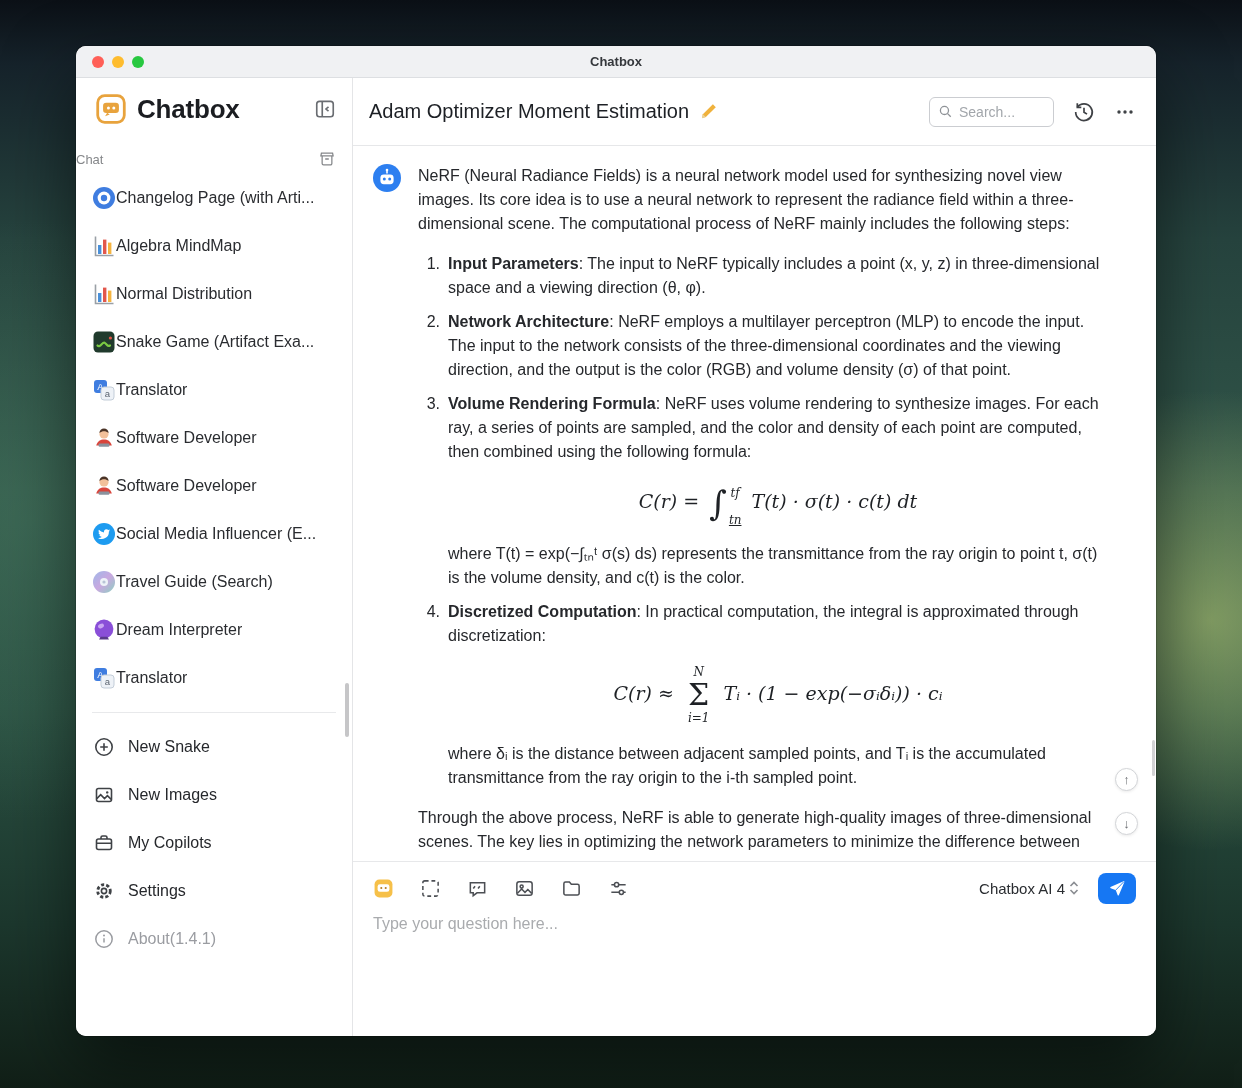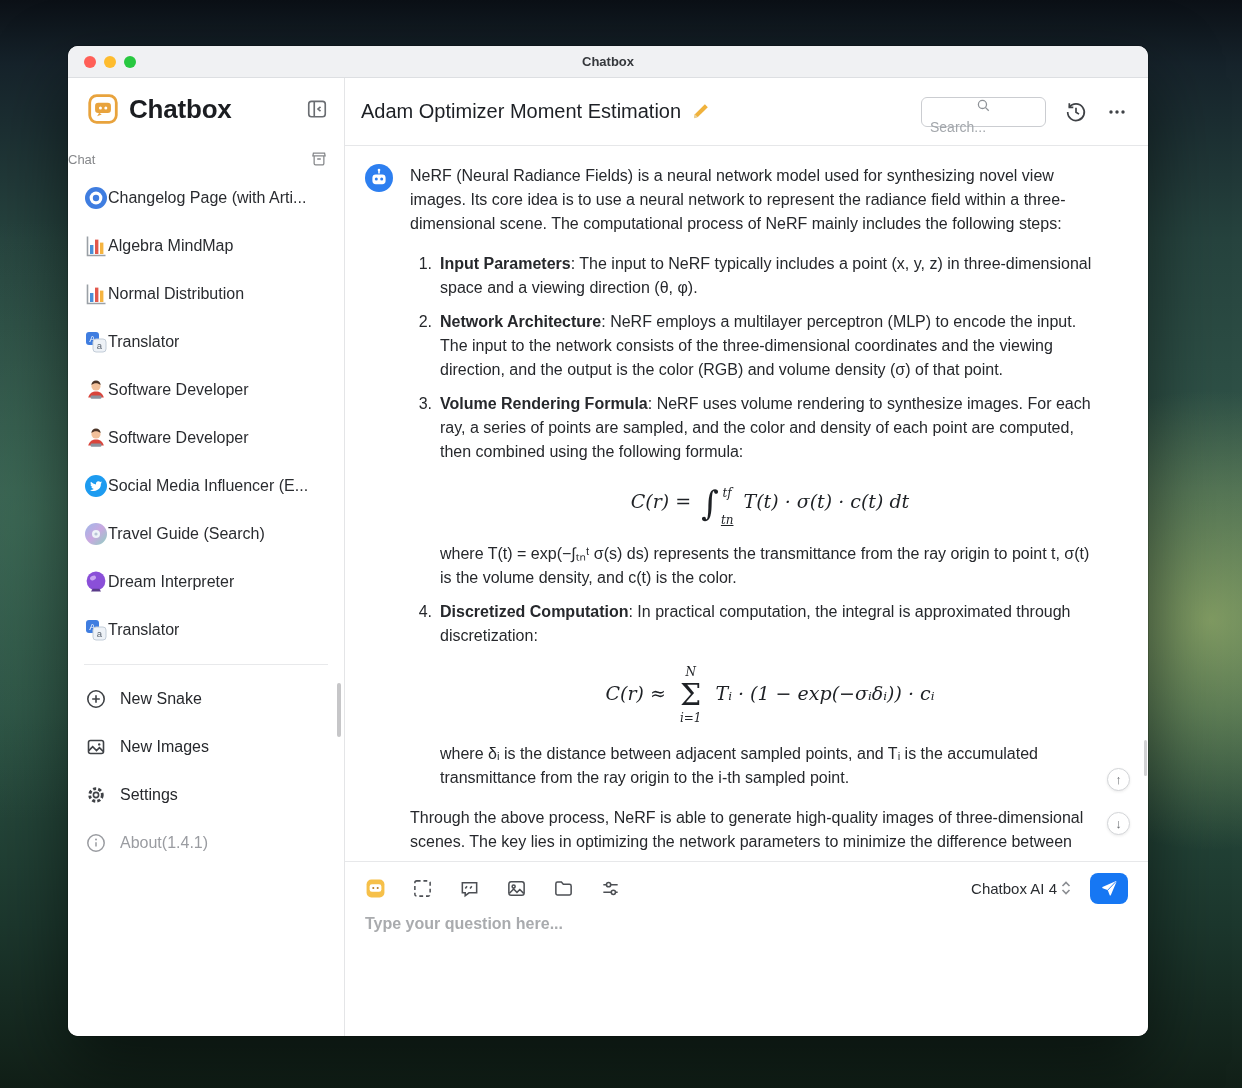--- a/index.html
+++ b/index.html
@@ -7,21 +7,21 @@
   body {
     font-family:"Liberation Sans", sans-serif;
     position:relative;
     background:
       radial-gradient(circle at 1210px 620px, rgba(196,214,122,.55), rgba(196,214,122,0) 230px),
       radial-gradient(circle at 30px 520px, rgba(70,120,95,.5), rgba(70,120,95,0) 300px),
       linear-gradient(180deg, #0b1016 0%, #16232b 6%, #26433e 22%, #32574a 45%, #2b5143 65%, #1c372d 85%, #111f17 100%);
   }
 
   .window {
-    position:absolute; left:68px; top:46px; width:1080px; height:990px;
+    position:absolute; left:76px; top:46px; width:1080px; height:990px;
     background:#fff; border-radius:10px; overflow:hidden;
     box-shadow:0 30px 70px rgba(0,0,0,.5), 0 0 0 1px rgba(0,0,0,.15);
     display:flex; flex-direction:column;
   }
 
   
   .titlebar { height:32px; flex:0 0 32px; background:#f0f1f3; border-bottom:1px solid #dddfe2;
     display:flex; align-items:center; justify-content:center; position:relative; }
   .traffic { position:absolute; left:16px; top:0; height:100%; display:flex; align-items:center; gap:8px; }
   .tdot { width:12px; height:12px; border-radius:50%; }
@@ -55,21 +55,21 @@
   .ni-icon { width:20px; height:20px; flex:0 0 20px; }
   .ni-label { font-size:16px; color:#26282c; }
   .nav-item.muted .ni-label { color:#9a9ca1; }
 
   
   .main { flex:1; display:flex; flex-direction:column; min-width:0; position:relative; background:#fff; }
   .main-header { height:68px; flex:0 0 68px; display:flex; align-items:center; padding:0 20px 0 16px; border-bottom:1px solid #e6e7e9; }
   .conv-title { font-size:20px; color:#1d2025; white-space:nowrap; }
   .pencil-btn { width:19px; height:19px; margin-left:10px; cursor:pointer; }
   .search-box { margin-left:auto; width:125px; height:30px; border:1px solid #cbcdd1; border-radius:6px;
-    display:flex; align-items:center; padding:0 8px; gap:6px; background:#fff;flex-direction:column; }
+    display:flex; align-items:center; padding:0 8px; gap:6px; background:#fff; }
   .search-box input { border:none; outline:none; width:100%; font-size:14px; color:#3a3d41; font-family:inherit; background:transparent; }
   .search-box input::placeholder { color:#a2a6ab; }
   .hicon-btn { width:22px; height:22px; margin-left:19px; cursor:pointer; }
 
   
   .chat-area { flex:1; min-height:0; overflow:hidden; padding:18px 20px 0 20px; position:relative; }
   .message { display:flex; gap:17px; }
   .avatar { width:28px; height:28px; flex:0 0 28px; }
   .msg-body { flex:1; font-size:16px; line-height:24px; color:#26282c; padding-right:28px; }
   .para { margin:0; }
@@ -107,21 +107,21 @@
   .tb-left { display:flex; align-items:center; gap:26px; }
   .tb-icon { width:21px; height:21px; cursor:pointer; display:block; }
   .tb-right { margin-left:auto; display:flex; align-items:center; }
   .model-select { display:flex; align-items:center; gap:3px; cursor:pointer; }
   .model-name { font-size:15px; color:#2a2d31; }
   .chevrons { width:12px; height:18px; }
   .send-btn { margin-left:18px; width:38px; height:31px; border-radius:8px; background:#1677f3; border:none;
     display:flex; align-items:center; justify-content:center; cursor:pointer; }
   .send-btn svg { width:18px; height:18px; }
   .composer textarea { margin-top:13px; border:none; outline:none; resize:none; width:100%; height:70px;
-    font-family:inherit; font-size:16px; color:#26282c; background:transparent;font-weight:bold; }
+    font-family:inherit; font-size:16px; color:#26282c; background:transparent; }
   .composer textarea::placeholder { color:#a9abae; }
 </style>
 </head>
 <body>
 
 <div class="window">
 
   <div class="titlebar">
     <div class="traffic">
       <span class="tdot red"></span>
@@ -194,20 +194,30 @@
             <svg viewBox="0 0 24 24" width="24" height="24">
                 <path d="M3.5 2.5v19h18" stroke="#9aa0a6" stroke-width="1.6" fill="none"></path>
                 <rect x="6" y="11" width="3.4" height="9" fill="#4a90d9"></rect>
                 <rect x="11" y="5.6" width="3.4" height="14.4" fill="#e2574c"></rect>
                 <rect x="16" y="8.6" width="3.4" height="11.4" fill="#f5b440"></rect>
               </svg>
           </span>
           <span class="ci-label">Normal Distribution</span>
         </div>
 
+        <div class="chat-item">
+          <span class="ci-icon">
+            <svg viewBox="0 0 24 24" width="24" height="24">
+                <rect x="1.5" y="1.5" width="21" height="21" rx="4.5" fill="#203a2c"></rect>
+                <path d="M5.5 15.5c2.5 3 5-4.5 7.5-2.5s2.5 4 5 2.5" stroke="#7ac943" stroke-width="2.2" fill="none" stroke-linecap="round"></path>
+                <circle cx="18.4" cy="8" r="1.6" fill="#e05448"></circle>
+              </svg>
+          </span>
+          <span class="ci-label">Snake Game (Artifact Exa...</span>
+        </div>
 
         <div class="chat-item">
           <span class="ci-icon">
             <svg viewBox="0 0 24 24" width="24" height="24">
                 <rect x="2" y="2" width="13" height="13" rx="3" fill="#3f7de0"></rect>
                 <text x="8.5" y="12.4" font-size="9.5" fill="#fff" text-anchor="middle" font-family="sans-serif">A</text>
                 <rect x="9" y="9" width="13" height="13" rx="3" fill="#eef2f7" stroke="#c3cdd8"></rect>
                 <text x="15.5" y="19.4" font-size="9.5" fill="#5b6470" text-anchor="middle" font-family="sans-serif">a</text>
               </svg>
           </span>
@@ -307,20 +317,29 @@
         </div>
         <div class="nav-item">
           <span class="ni-icon">
             <svg viewBox="0 0 20 20" width="20" height="20" fill="none" stroke="#3f4246" stroke-width="1.6">
                 <rect x="2.5" y="3.5" width="15" height="13" rx="2"></rect>
                 <path d="M2.8 13.6l3.9-3.9 3.8 3.8 2.9-2.9 3.8 3.8"></path>
                 <circle cx="13.2" cy="7.4" r="1.2" fill="#3f4246" stroke="none"></circle>
               </svg>
           </span>
           <span class="ni-label">New Images</span>
+        </div>
+        <div class="nav-item">
+          <span class="ni-icon">
+            <svg viewBox="0 0 20 20" width="20" height="20" fill="none" stroke="#3f4246" stroke-width="1.6">
+                <rect x="2.5" y="6" width="15" height="10.5" rx="2"></rect>
+                <path d="M7 6V4.6A1.6 1.6 0 0 1 8.6 3h2.8A1.6 1.6 0 0 1 13 4.6V6M2.5 10.2h15"></path>
+              </svg>
+          </span>
+          <span class="ni-label">My Copilots</span>
         </div>
         <div class="nav-item">
           <span class="ni-icon">
             <svg viewBox="0 0 20 20" width="20" height="20" fill="none" stroke="#3f4246">
                 <circle cx="10" cy="10" r="6.3" stroke-width="2.8" stroke-dasharray="3.1 2.1"></circle>
                 <circle cx="10" cy="10" r="2.6" stroke-width="1.6"></circle>
               </svg>
           </span>
           <span class="ni-label">Settings</span>
         </div>

